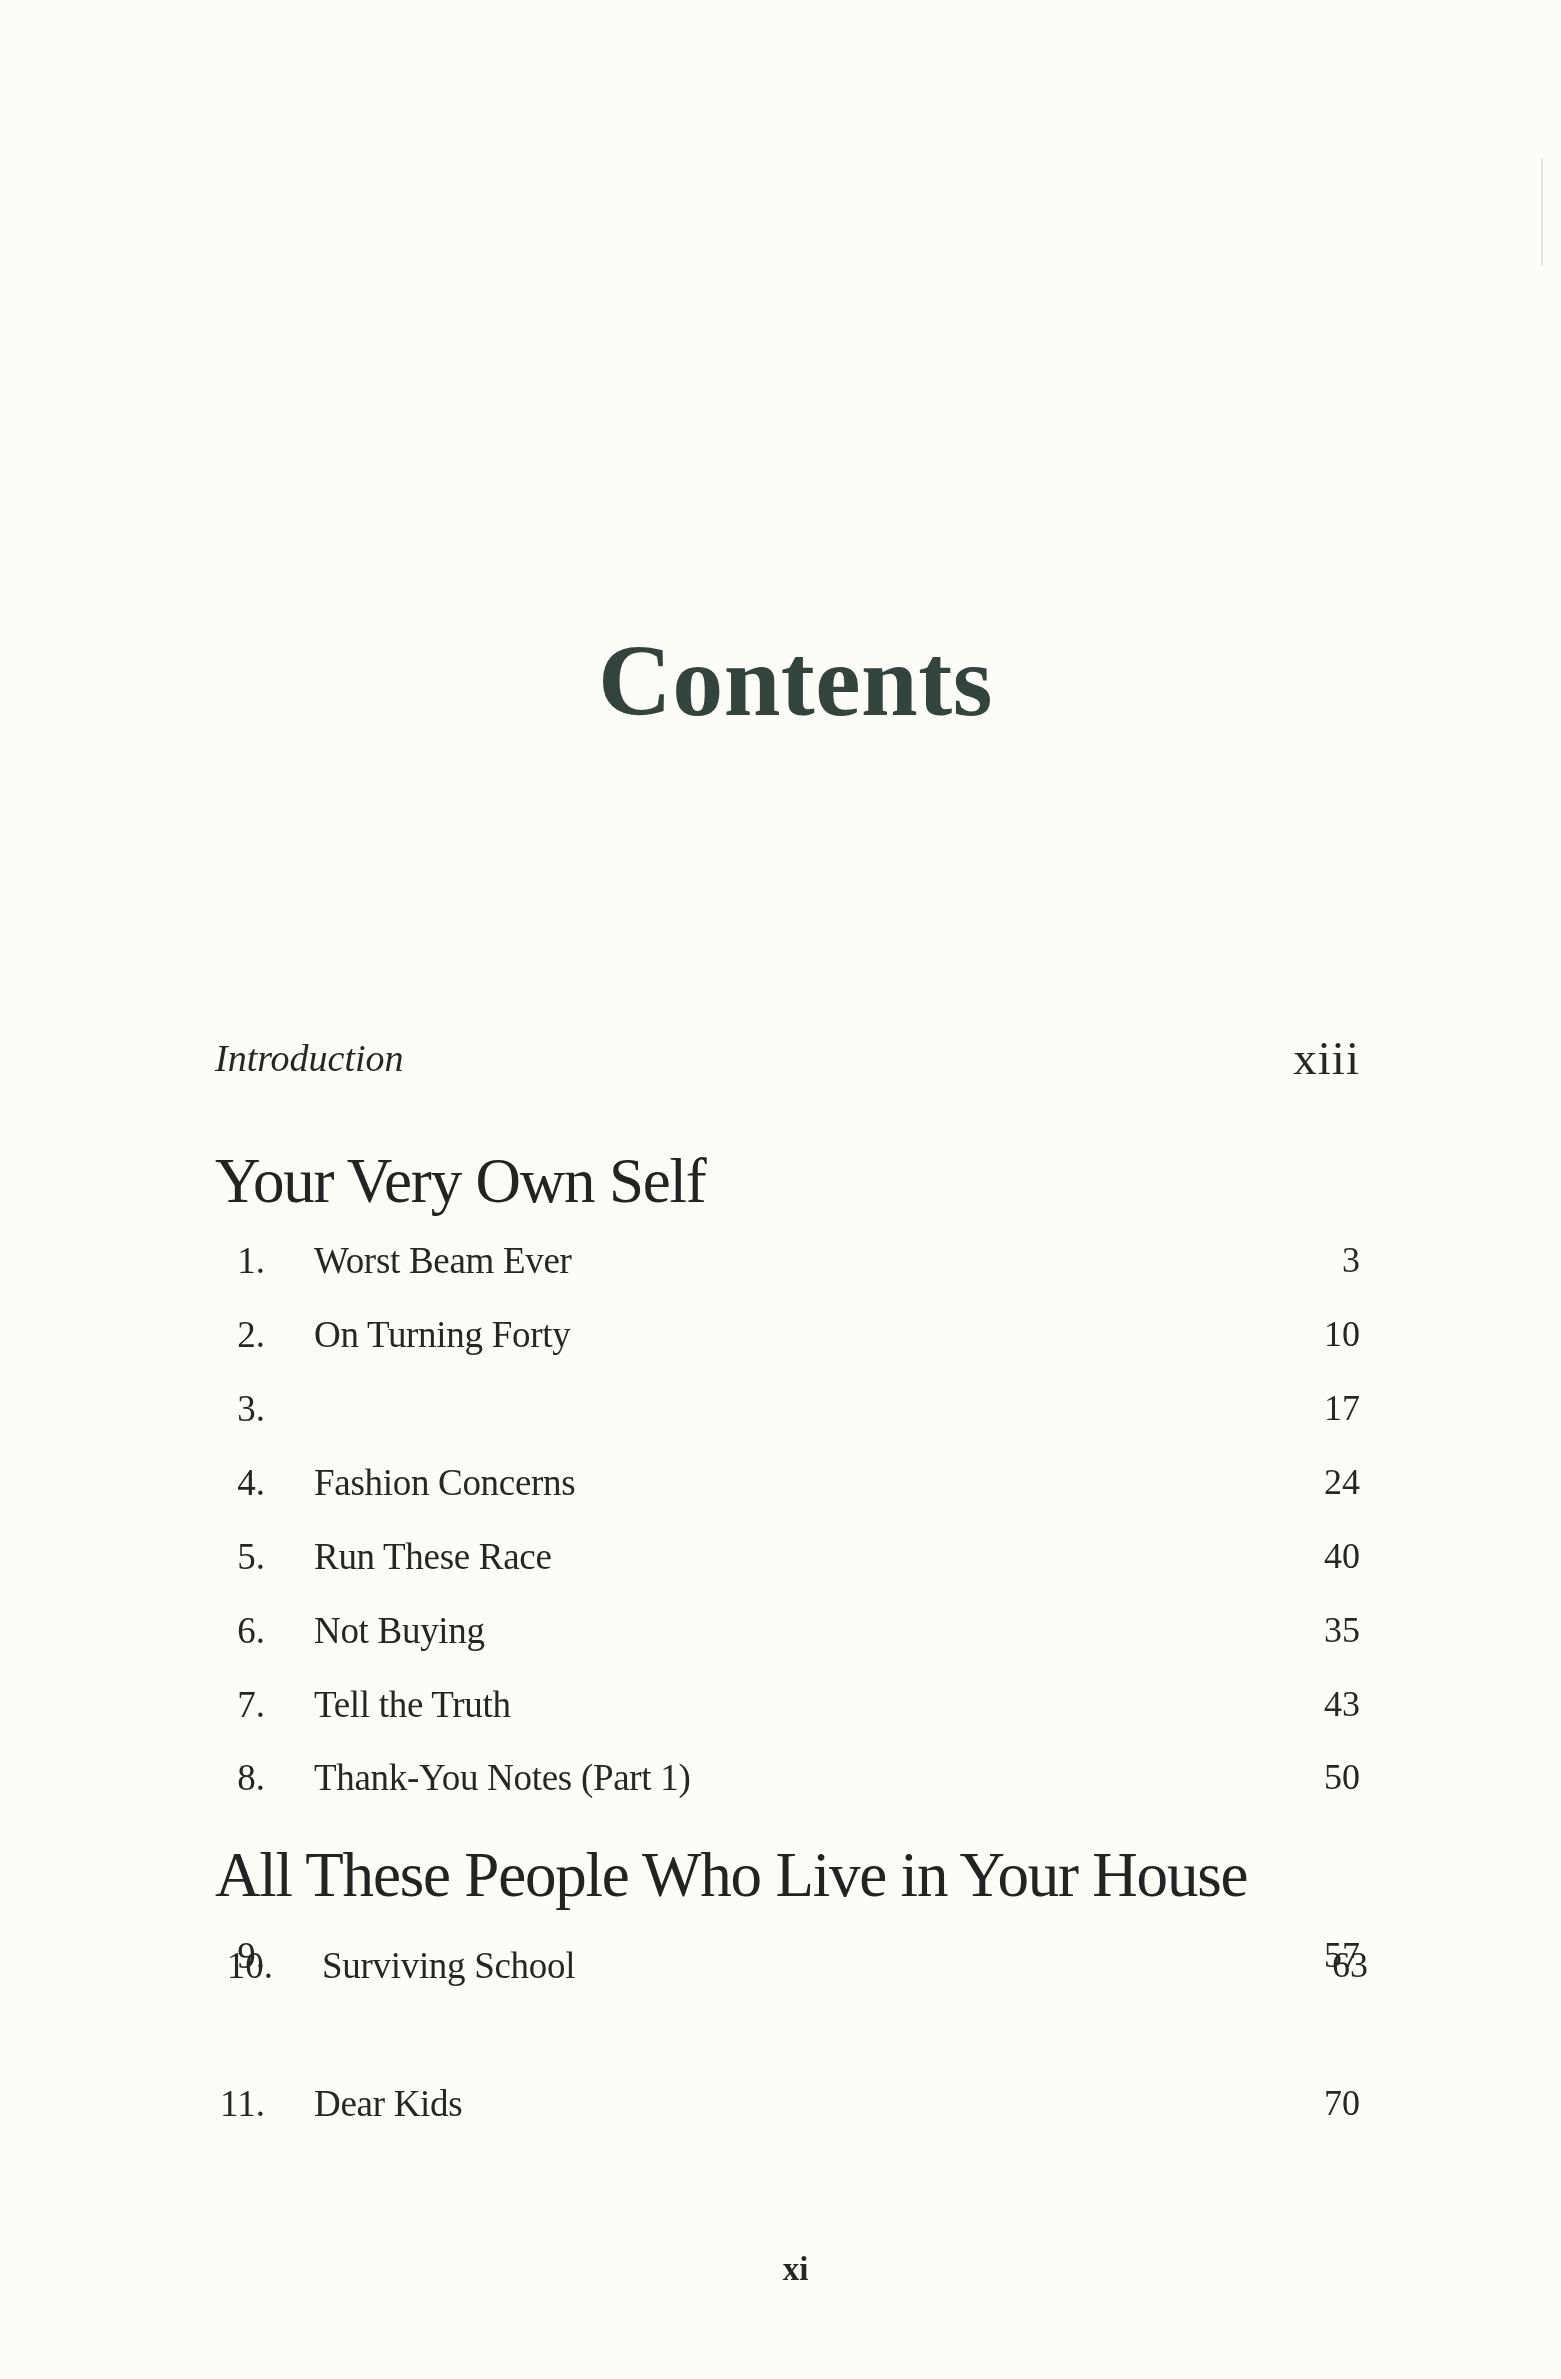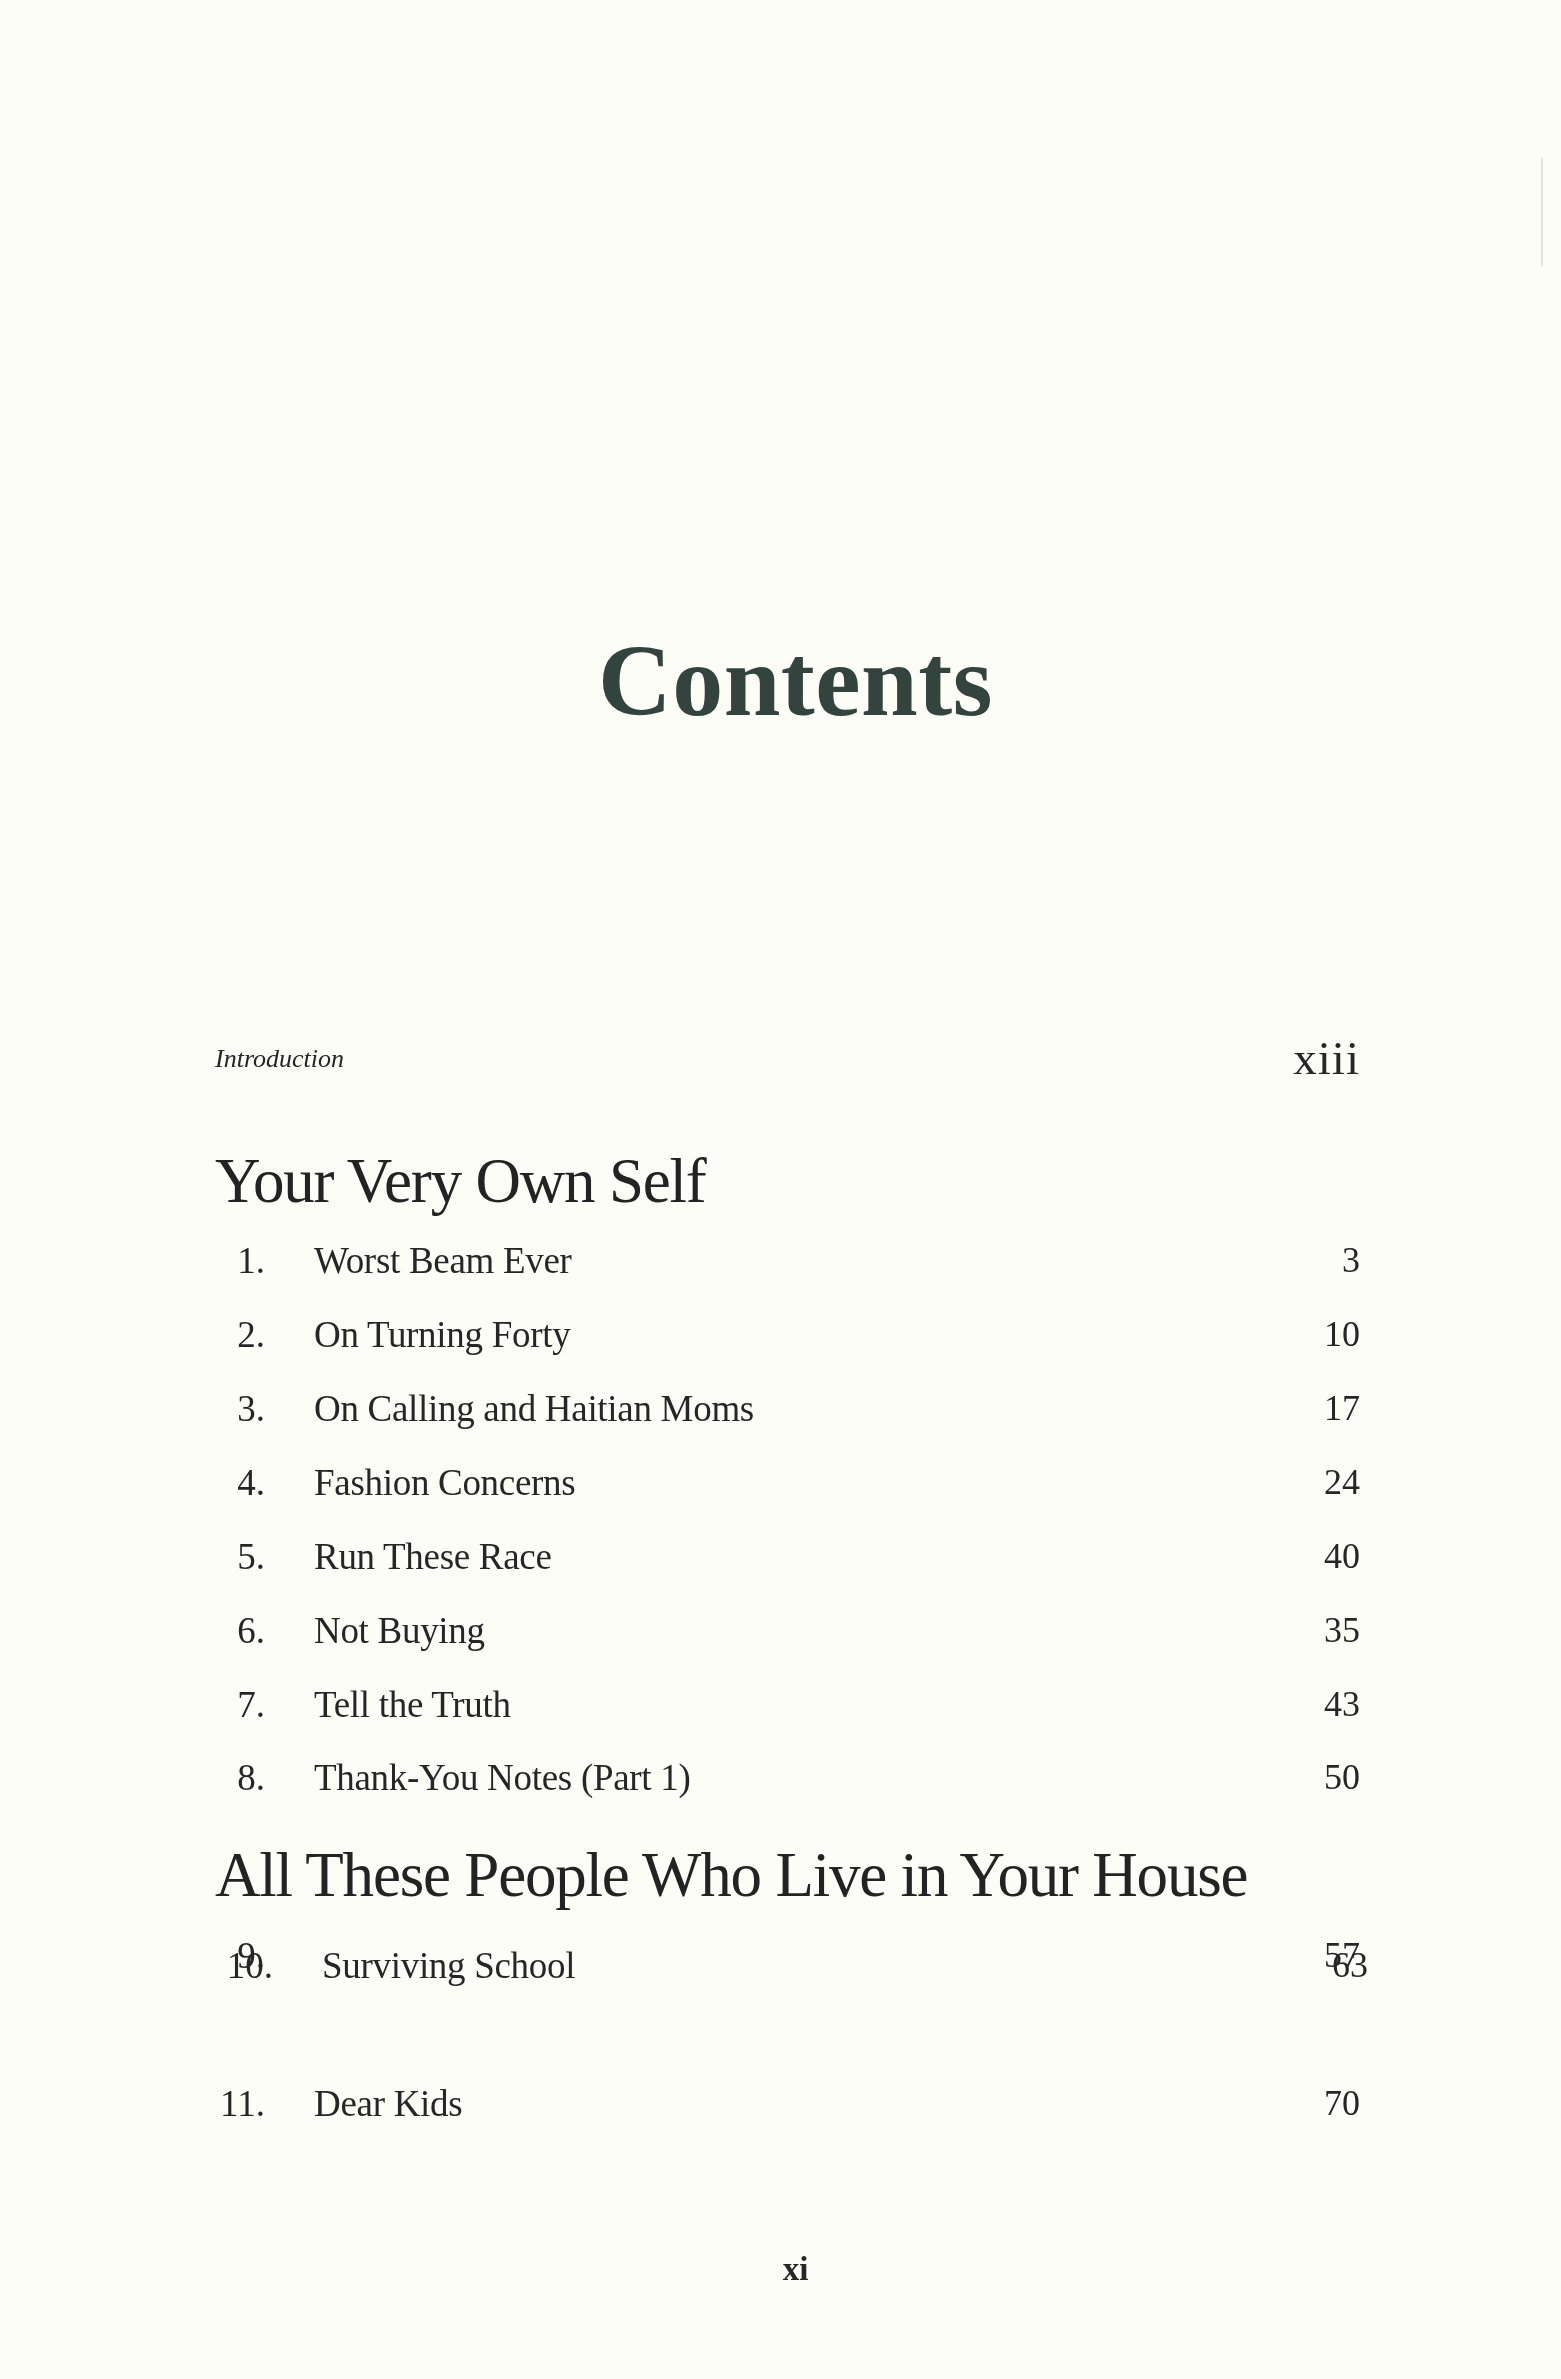--- a/index.html
+++ b/index.html
@@ -44,21 +44,21 @@
     .row {
       position: absolute;
       left: 0;
       width: 1145px;
       height: 49px;
     }
     .intro-label {
       position: absolute;
       left: 0;
       font-style: italic;
-      font-size: 26px;
+      font-size: 38px;
       color: #262626;
       line-height: 49px;
     }
     .roman {
       position: absolute;
       right: 0;
       font-size: 47px;
       line-height: 49px;
       letter-spacing: 1px;
     }
@@ -127,21 +127,20 @@
     <span class="ch-title">Worst Beam Ever</span>
     <span class="ch-page">3</span>
   </div>
   <div class="row" style="top:1310px;">
     <span class="ch-num">2.</span>
     <span class="ch-title">On Turning Forty</span>
     <span class="ch-page">10</span>
   </div>
   <div class="row" style="top:1384px;">
     <span class="ch-num">3.</span>
-    <span class="ch-title">On Calling and Haitian Moms</span>
     <span class="ch-page">17</span>
   </div>
   <div class="row" style="top:1458px;">
     <span class="ch-num">4.</span>
     <span class="ch-title">Fashion Concerns</span>
     <span class="ch-page">24</span>
   </div>
   <div class="row" style="top:1532px;">
     <span class="ch-num">5.</span>
     <span class="ch-title">Run These Race</span>

